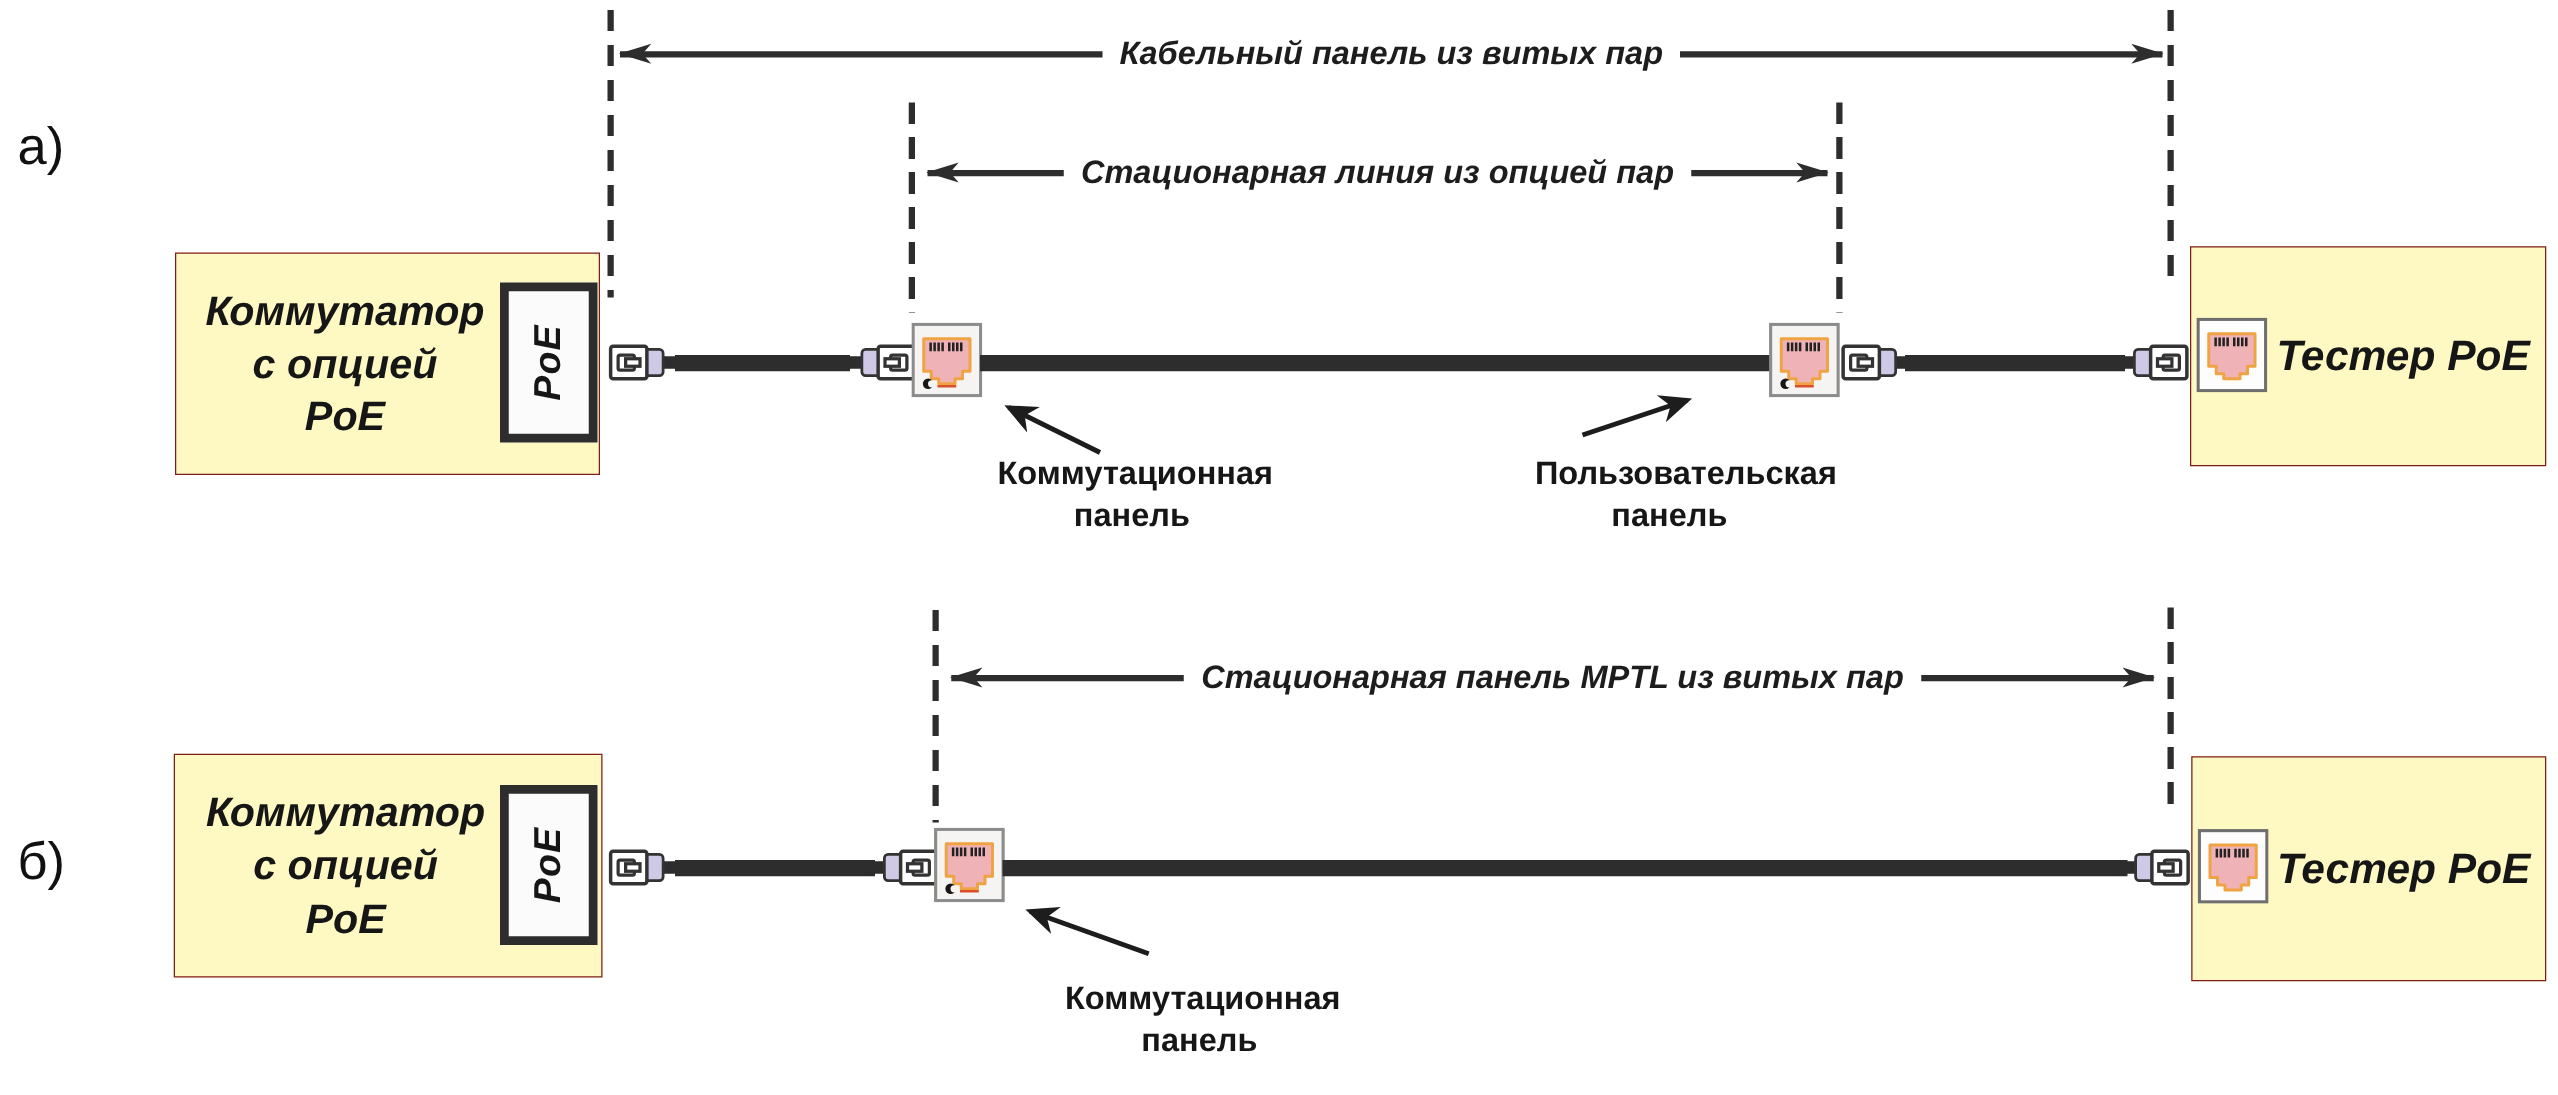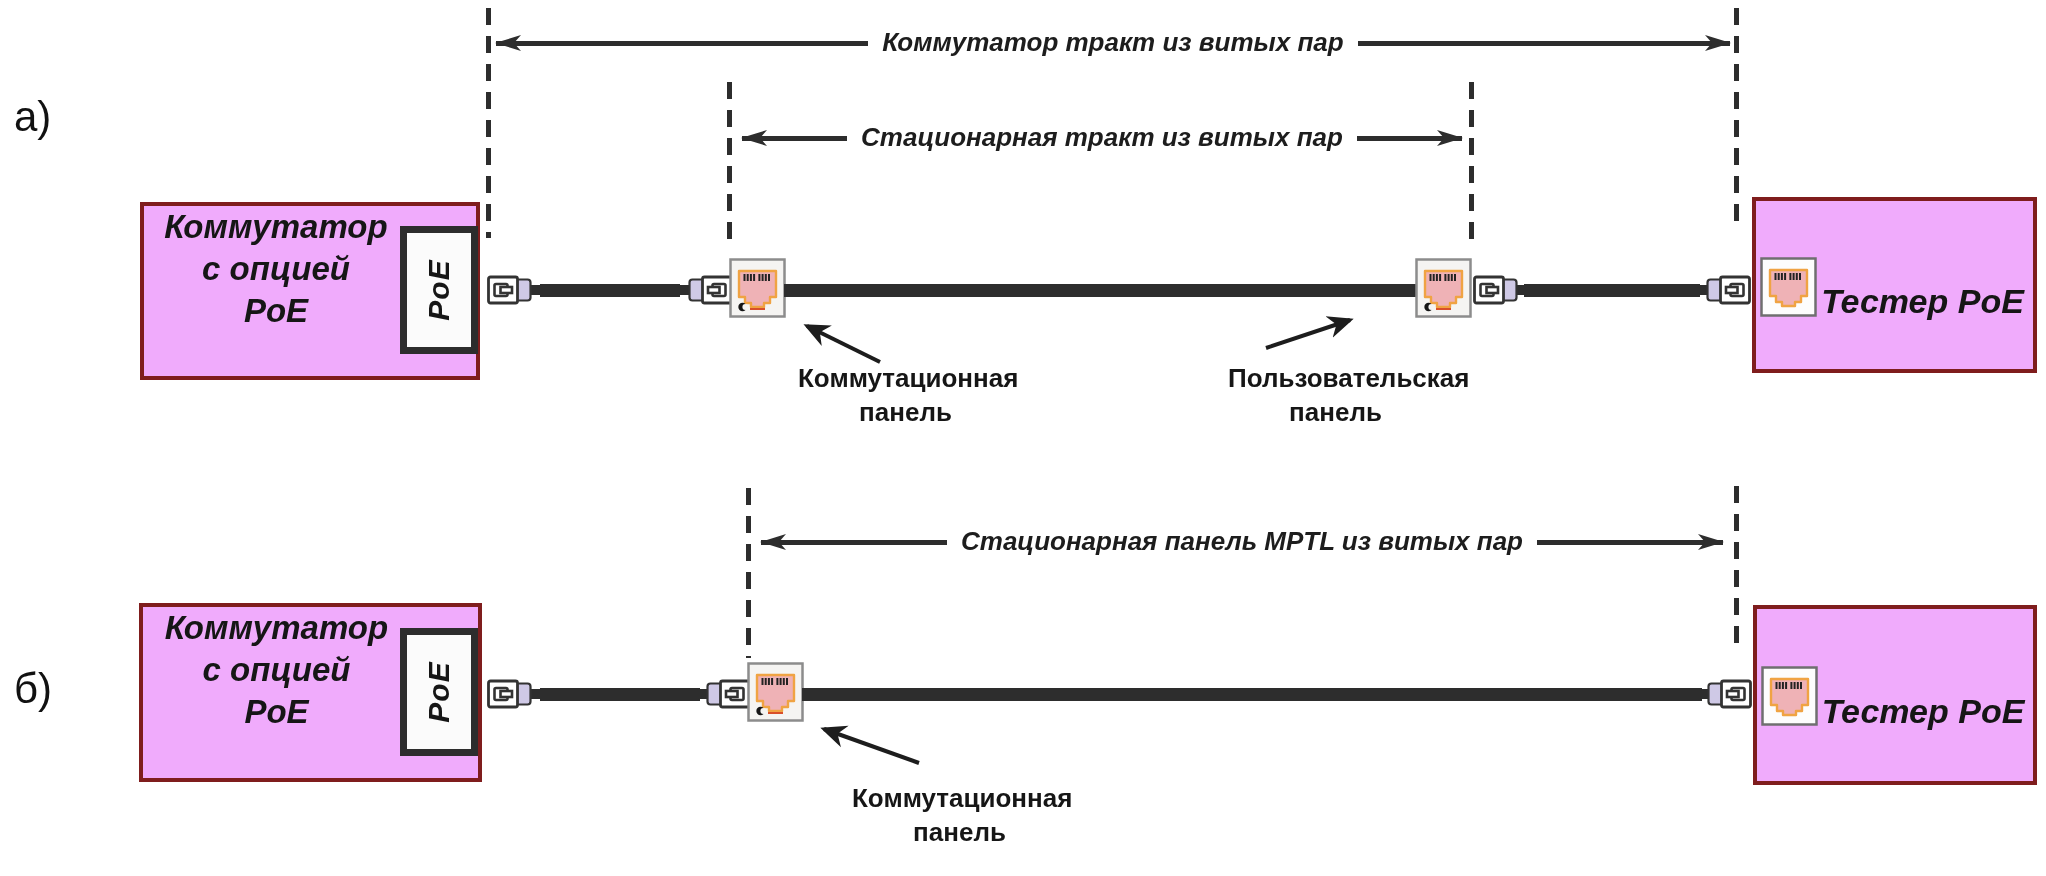--- a/index.html
+++ b/index.html
@@ -11,32 +11,32 @@
   .vdash { position:absolute; width:5px;
            background:repeating-linear-gradient(to bottom,#2d2d2d 0 17px,transparent 17px 28px); }
 
   .dim { position:absolute; display:flex; align-items:center; gap:14px; height:36px; }
   .dim-line { flex:1; height:5px; background:#2d2d2d; position:relative; }
   .ah { position:absolute; top:50%; margin-top:-10px; width:26px; height:20px; }
   .ah-l { left:-1px; } .ah-r { right:-1px; }
   .dim-label { font-style:italic; font-weight:700; font-size:26px; line-height:1;
                color:#1d1d1d; white-space:nowrap; padding-bottom:2px; }
 
-  .device-box { position:absolute; box-sizing:border-box; border:4px solid #7f1d1d; background:#f0abfc;
-                display:flex; justify-content:center; }
+  .device-box { position:absolute; box-sizing:border-box; border:1px solid #7f1d1d; background:#fef9c3;
+                display:flex; align-items:center; justify-content:center; }
   .device-label { font-style:italic; font-weight:700; font-size:33px; line-height:1.28;
                   color:#161616; text-align:center; white-space:pre-line; }
   .switch .device-label { padding-right:68px; }
 
   .poe-port { position:absolute; box-sizing:border-box; border:7px solid #2d2d2d; background:#fbfbfb;
               display:flex; align-items:center; justify-content:center; }
   .poe-label { font-style:italic; font-weight:700; font-size:30px; line-height:1; color:#161616;
                transform:rotate(-90deg); letter-spacing:1px; }
 
-  .tester-label { position:absolute; left:62px; right:6px; top:16px; height:100%;
+  .tester-label { position:absolute; left:62px; right:6px; top:0; height:100%;
                   display:flex; align-items:center; justify-content:center;
                   font-style:italic; font-weight:700; font-size:34px; color:#161616; white-space:nowrap; }
 
   .cable { position:absolute; height:13px; background:#2d2d2d; }
   .plug  { position:absolute; }
   .flip  { transform:scaleX(-1); }
   .jack  { position:absolute; }
   .jack-in-box { position:absolute; }
 
   .callout-label { position:absolute; font-weight:700; font-size:26px; line-height:1.3;
@@ -54,38 +54,38 @@
 
     <div class="vdash" style="left:486px;top:8px;height:230px;"></div>
     <div class="vdash" style="left:1734px;top:8px;height:224px;"></div>
 
     <div class="dim" style="left:496px;top:25px;width:1234px;">
       <div class="dim-line">
         <svg class="ah ah-l" viewBox="0 0 26 20">
             <polygon points="26,2 0,10 26,18 19,10" fill="#2d2d2d"></polygon>
           </svg>
       </div>
-      <div class="dim-label">Коммутатор тракт из витых пар</div>
+      <div class="dim-label">Кабельный панель из витых пар</div>
       <div class="dim-line">
         <svg class="ah ah-r" viewBox="0 0 26 20">
             <polygon points="0,2 26,10 0,18 7,10" fill="#2d2d2d"></polygon>
           </svg>
       </div>
     </div>
 
     <div class="vdash" style="left:727px;top:82px;height:168px;"></div>
     <div class="vdash" style="left:1469px;top:82px;height:168px;"></div>
 
     <div class="dim" style="left:742px;top:120px;width:720px;">
       <div class="dim-line">
         <svg class="ah ah-l" viewBox="0 0 26 20">
             <polygon points="26,2 0,10 26,18 19,10" fill="#2d2d2d"></polygon>
           </svg>
       </div>
-      <div class="dim-label">Стационарная тракт из витых пар</div>
+      <div class="dim-label">Стационарная линия из опцией пар</div>
       <div class="dim-line">
         <svg class="ah ah-r" viewBox="0 0 26 20">
             <polygon points="0,2 26,10 0,18 7,10" fill="#2d2d2d"></polygon>
           </svg>
       </div>
     </div>
 
     <div class="device-box switch" style="left:140px;top:202px;width:340px;height:178px;">
       <div class="device-label">Коммутатор
 с опцией

